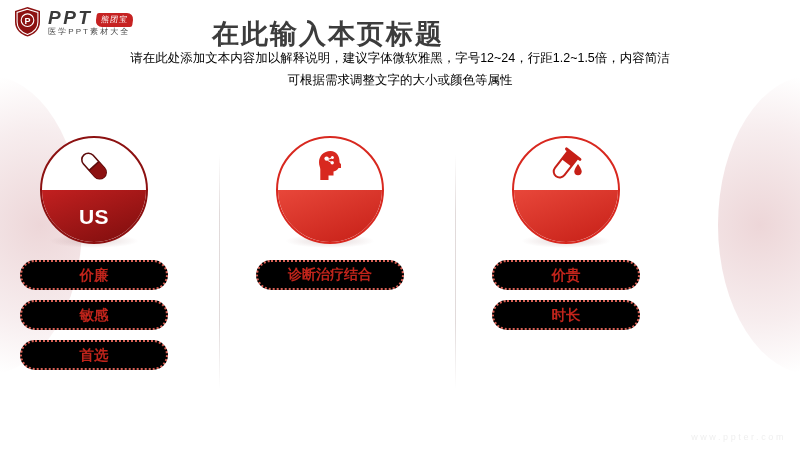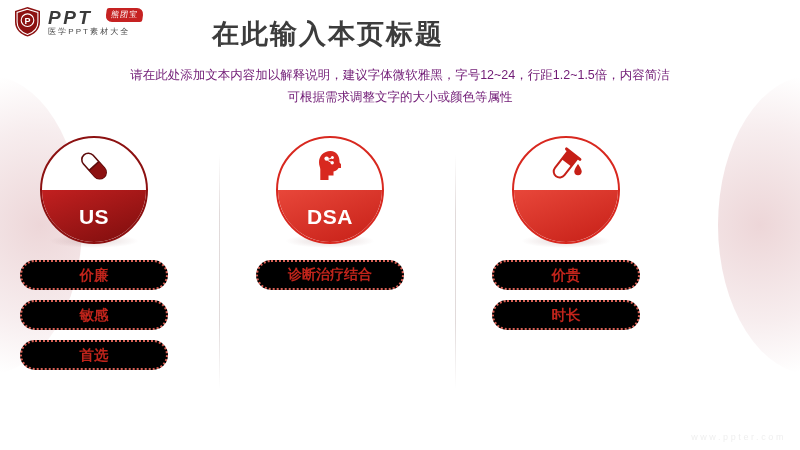--- a/index.html
+++ b/index.html
@@ -55,22 +55,22 @@
     display: block;
   }
   .logo-textblock {
     display: flex;
     flex-direction: column;
     gap: 1px;
     padding-top: 1px;
   }
   .logo-row1 {
     display: flex;
-    align-items: flex-start;
-    gap: 14px;
+    align-items: flex-end;
+    gap: 4px;
   }
   .logo-ppt {
     font-size: 19px;
     font-weight: bold;
     font-style: italic;
     color: #3a3a3a;
     letter-spacing: 2.5px;
     line-height: 1;
   }
   .logo-badge {
@@ -100,26 +100,26 @@
     width: 656px;
     text-align: center;
     font-size: 27px;
     font-weight: bold;
     color: #3c3c3c;
     letter-spacing: 2px;
     line-height: 1.25;
   }
   .subtitle {
     position: absolute;
-    top: 65px;
+    top: 48px;
     left: 0;
     width: 800px;
     text-align: center;
     font-size: 12.5px;
-    color: #701a75;
+    color: #000000;
     line-height: 1.75;
   }
   .subtitle div { white-space: nowrap; }
 
   
   .columns {
     position: absolute;
     top: 136px;
     left: 0;
     width: 660px;
@@ -302,21 +302,20 @@
         <div class="circle-icon">
           <svg width="40" height="40" viewBox="0 0 40 40">
             <path d="M20.5 5 C13.5 5 9 10.2 9 16.2 C9 19.4 10.3 21.3 10.3 23.2 L10.3 34 L18.5 34 L18.5 29.5 L23.5 29.5 L23.5 25.6 C26 25 27.5 23.8 28.6 22 L31 22 L31 18.2 L29.6 16.6 C29.9 10.6 26.6 5 20.5 5 Z" fill="#d8281f"></path>
             <circle cx="16.6" cy="12.6" r="2.2" fill="#ffffff"></circle>
             <circle cx="22.4" cy="11.4" r="1.5" fill="#ffffff"></circle>
             <circle cx="22.2" cy="16.8" r="1.7" fill="#ffffff"></circle>
             <line x1="18.2" y1="13.4" x2="21.2" y2="12.1" stroke="#ffffff" stroke-width="1"></line>
             <line x1="17.6" y1="14.4" x2="21.1" y2="16.2" stroke="#ffffff" stroke-width="1"></line>
           </svg>
         </div>
-        <div class="circle-label">DSA</div>
       </div>
       <div class="tag wide">诊断治疗结合</div>
     </div>
 
     <div class="column">
       <div class="circle-wrap" style="--ring:#d8281f; --fill-light:#e8473a; --fill-dark:#c61f17;">
         <div class="circle-shadow"></div>
         <div class="circle-ring">
           <div class="circle-fill"></div>
         </div>

